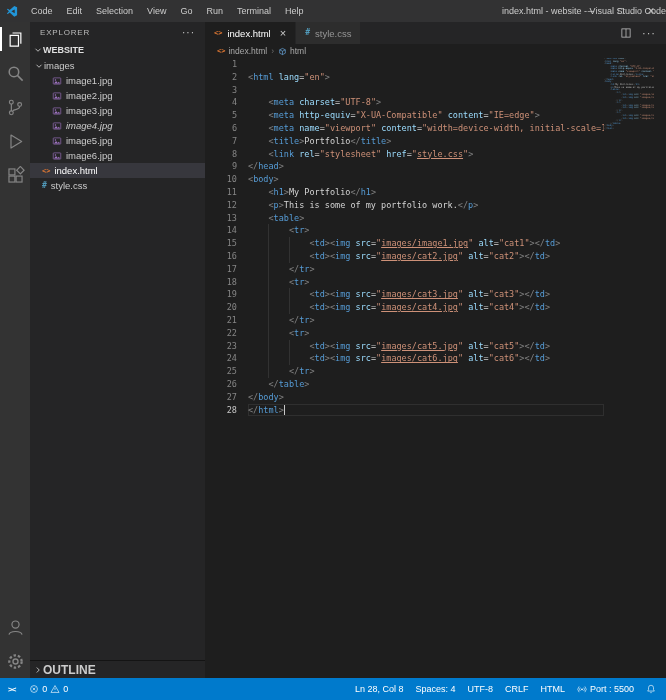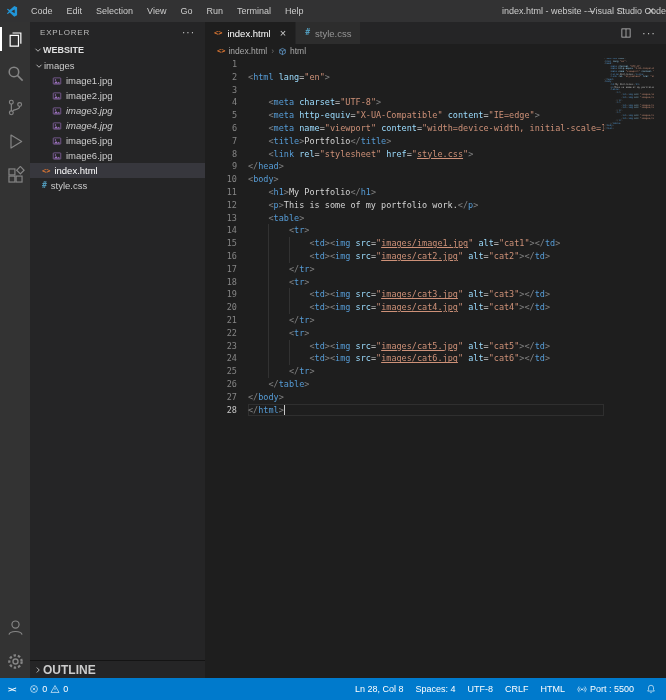--- a/index.html
+++ b/index.html
@@ -226,21 +226,21 @@
           <div class="tree-row" style="padding-left: 22px;">
             <span class="icon img-ic">
               <svg viewBox="0 0 16 16">
                 <rect x="2" y="3" width="12" height="10" rx="1" fill="none" stroke="currentColor"></rect>
                 <circle cx="5.5" cy="6.5" r="1.2" fill="currentColor"></circle>
                 <path d="M3.2 12l3.3-4 2.5 3 2-2 1.8 3z" fill="currentColor"></path>
               </svg>
             </span>
             <span class="tree-label">image2.jpg</span>
           </div>
-          <div class="tree-row" style="padding-left: 22px; font-style: italic;">
+          <div class="tree-row" style="padding-left: 22px;">
             <span class="icon img-ic">
               <svg viewBox="0 0 16 16">
                 <rect x="2" y="3" width="12" height="10" rx="1" fill="none" stroke="currentColor"></rect>
                 <circle cx="5.5" cy="6.5" r="1.2" fill="currentColor"></circle>
                 <path d="M3.2 12l3.3-4 2.5 3 2-2 1.8 3z" fill="currentColor"></path>
               </svg>
             </span>
             <span class="tree-label">image3.jpg</span>
           </div>
           <div class="tree-row" style="padding-left: 22px; font-style: italic;">

